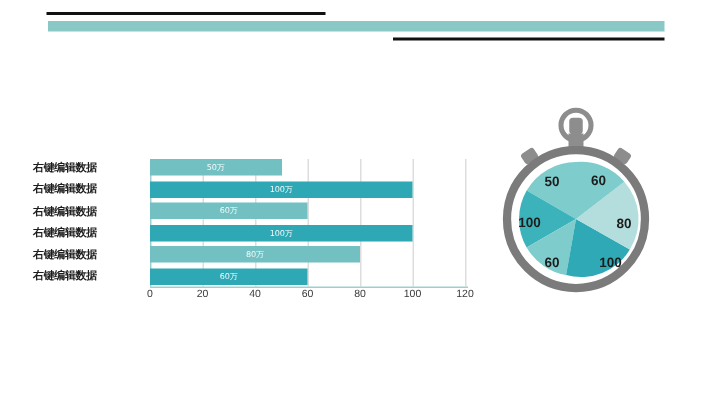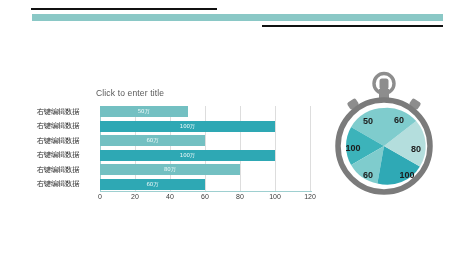--- a/index.html
+++ b/index.html
@@ -64,24 +64,24 @@
     flex-direction: column;
     justify-content: space-between;
   }
   .bc-row {
     display: flex;
     align-items: center;
     height: 11px;
   }
   .bc-cat {
     width: 72px;
-    text-align: center;
+    text-align: left;
     padding-right: 6px;
     font-size: 7.3px;
-    font-weight: normal;
+    font-weight: bold;
     color: #1d1d1d;
     white-space: nowrap;
     letter-spacing: -.2px;
     font-family: "DejaVu Sans", "Liberation Sans", sans-serif;
   }
   .bc-track {
     position: relative;
     flex: 1;
     height: 11px;
   }
@@ -149,21 +149,20 @@
 <body>
 
 <div id="header-deco">
   <div class="rule-black-top"></div>
   <div class="band-teal"></div>
   <div class="rule-black-bottom"></div>
 </div>
 
 <div id="slide-body">
 
-  <div id="chart-title">Click to enter title</div>
 
   <div id="bar-chart">
 
     <div class="bc-axis-area">
       <div class="bc-gridline zero" style="left:0px;"></div>
       <div class="bc-gridline" style="left:35px;"></div>
       <div class="bc-gridline" style="left:70px;"></div>
       <div class="bc-gridline" style="left:105px;"></div>
       <div class="bc-gridline" style="left:140px;"></div>
       <div class="bc-gridline" style="left:175px;"></div>

